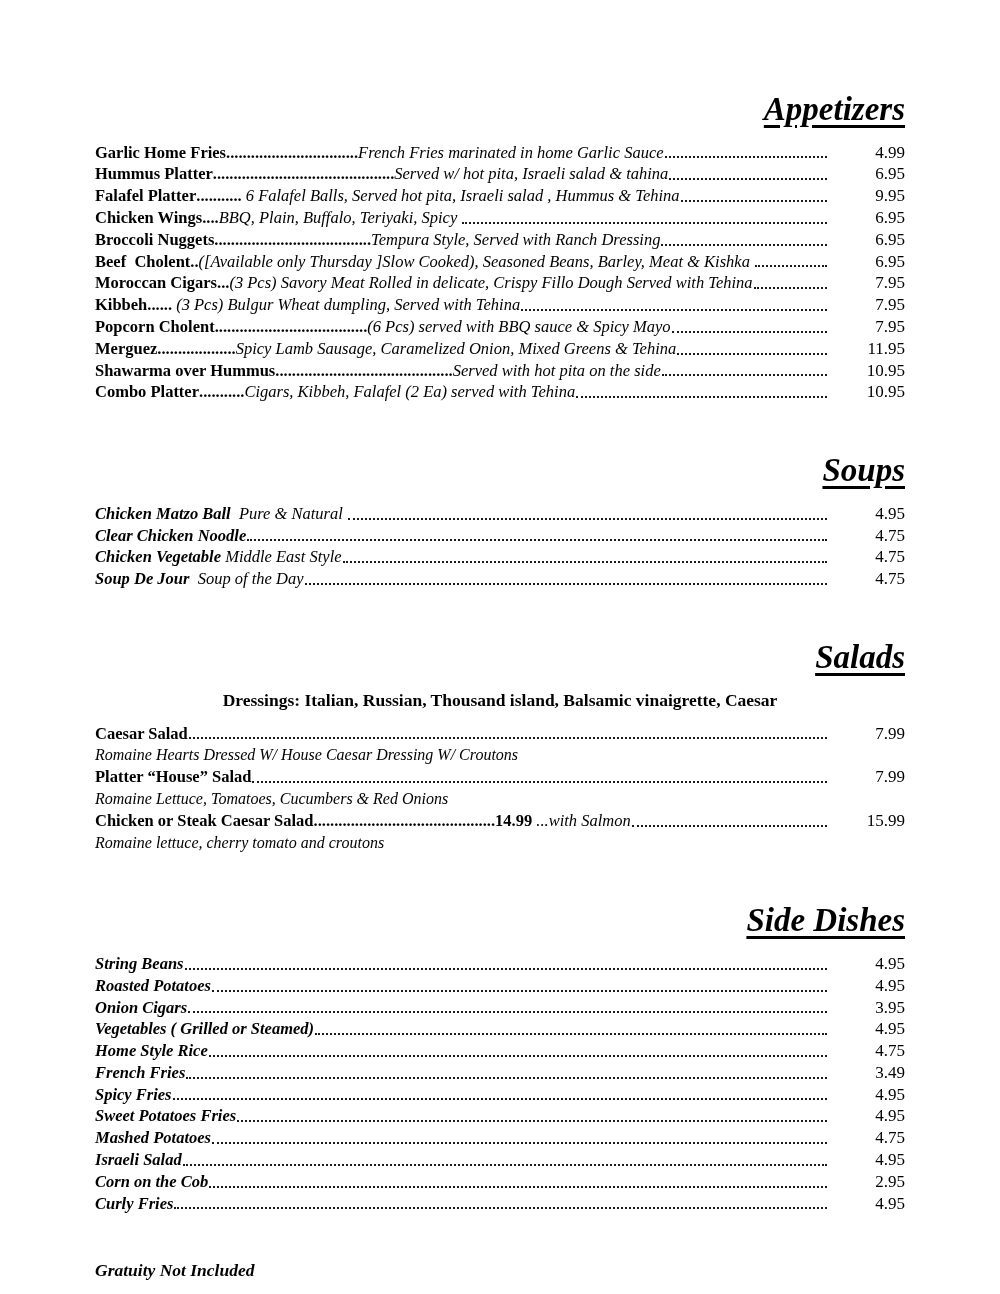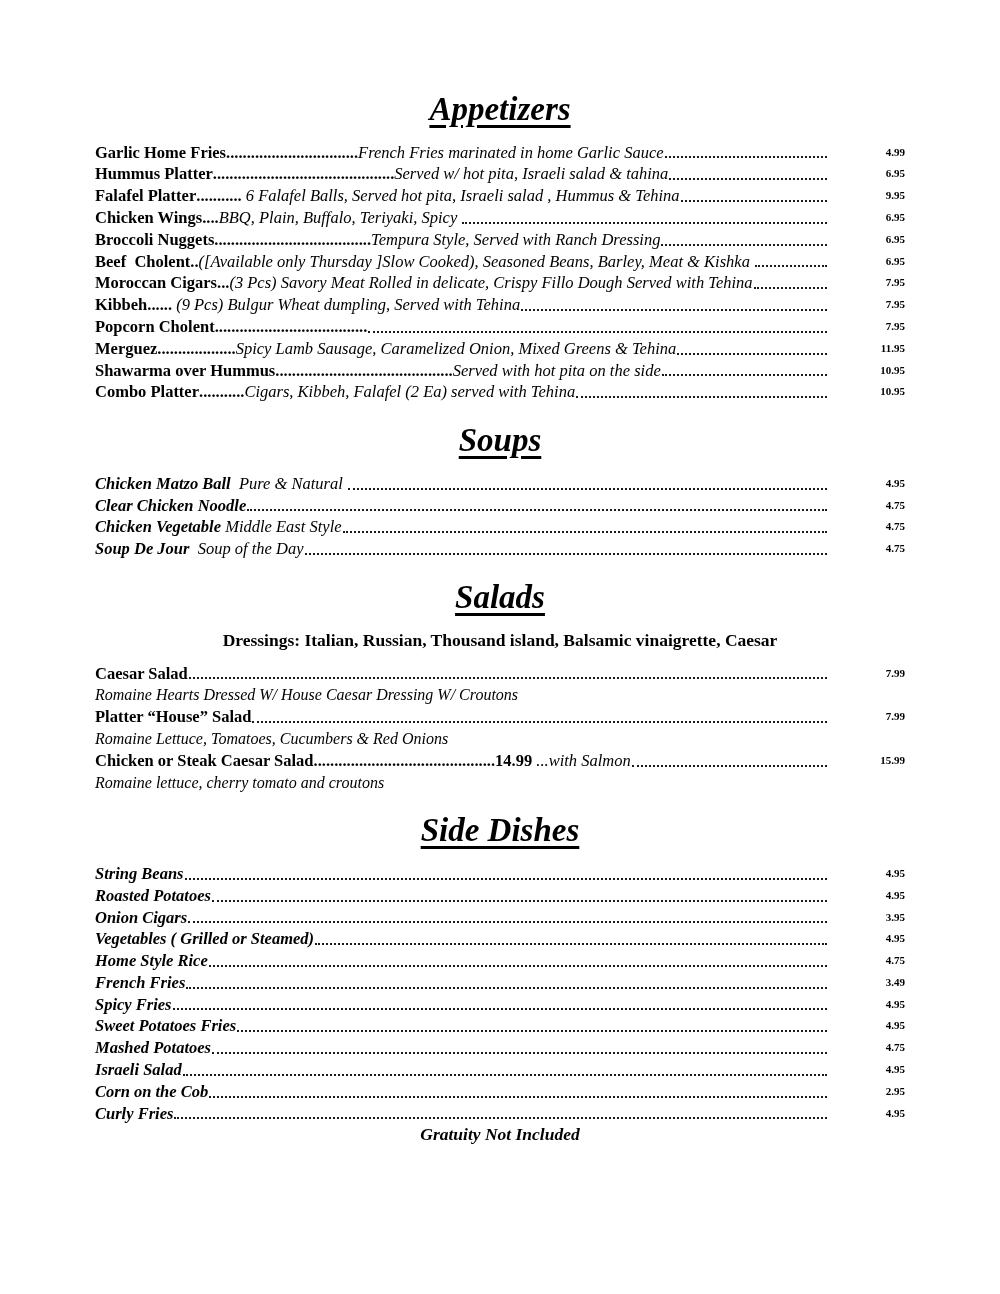--- a/index.html
+++ b/index.html
@@ -5,27 +5,27 @@
   * { margin: 0; padding: 0; box-sizing: border-box; }
   html, body { background: #ffffff; }
   body {
     width: 1000px; height: 1294px;
     font-family: "Liberation Serif", serif;
     color: #000;
     position: relative;
     overflow: hidden;
   }
   .page { padding: 90px 95px 0 95px; }
-  .menu-section { margin-top: 18px; }
+  .menu-section { margin-top: 48px; }
   .menu-section:first-child { margin-top: 0; }
   .section-title {
     font-size: 33px;
     font-weight: bold;
     font-style: italic;
-    text-align: center;
+    text-align: right;
     text-decoration: underline;
     text-decoration-thickness: 2.5px;
     text-underline-offset: 5px;
     line-height: 1.2;
     margin-bottom: 12px;
   }
   .section-subtitle {
     text-align: center;
     font-weight: bold;
     font-size: 17.5px;
@@ -44,54 +44,55 @@
   .mid { font-weight: bold; }
   .desc { font-style: italic; }
   .leader {
     flex: 1 1 auto;
     min-width: 8px;
     border-bottom: 2px dotted #1a1a1a;
     align-self: flex-end;
     margin: 0 12px 5px 1px;
   }
   .price {
-    font-weight: bold;
-    font-size: 11px;
+    font-weight: normal;
+    font-size: 17px;
     width: 66px;
     flex: 0 0 auto;
     text-align: right;
   }
   .sub-line {
     font-style: italic;
     font-size: 16px;
     line-height: 21.8px;
   }
   .footer {
-    text-align: center;
+    text-align: left;
     font-weight: bold;
     font-style: italic;
     font-size: 17.5px;
+    margin-top: 46px;
   }
 </style>
 </head>
 <body>
 
 <div class="page">
   <div>
       <section class="menu-section">
         <h2 class="section-title">Appetizers</h2>
         <div class="menu-row"><span class="name">Garlic Home Fries</span><span class="dots">................................</span><span class="desc">French Fries marinated in home Garlic Sauce</span><span class="leader"></span><span class="price">4.99</span></div>
         <div class="menu-row"><span class="name">Hummus Platter</span><span class="dots">............................................</span><span class="desc">Served w/ hot pita, Israeli salad &amp; tahina</span><span class="leader"></span><span class="price">6.95</span></div>
         <div class="menu-row"><span class="name">Falafel Platter</span><span class="dots">...........</span><span class="desc"> 6 Falafel Balls, Served hot pita, Israeli salad , Hummus &amp; Tehina</span><span class="leader"></span><span class="price">9.95</span></div>
         <div class="menu-row"><span class="name">Chicken Wings</span><span class="dots">....</span><span class="desc">BBQ, Plain, Buffalo, Teriyaki, Spicy </span><span class="leader"></span><span class="price">6.95</span></div>
         <div class="menu-row"><span class="name">Broccoli Nuggets</span><span class="dots">......................................</span><span class="desc">Tempura Style, Served with Ranch Dressing</span><span class="leader"></span><span class="price">6.95</span></div>
         <div class="menu-row"><span class="name">Beef  Cholent</span><span class="dots">..</span><span class="desc">([Available only Thursday ]Slow Cooked), Seasoned Beans, Barley, Meat &amp; Kishka </span><span class="leader"></span><span class="price">6.95</span></div>
         <div class="menu-row"><span class="name">Moroccan Cigars</span><span class="dots">...</span><span class="desc">(3 Pcs) Savory Meat Rolled in delicate, Crispy Fillo Dough Served with Tehina</span><span class="leader"></span><span class="price">7.95</span></div>
-        <div class="menu-row"><span class="name">Kibbeh</span><span class="dots">...... </span><span class="desc">(9 Pcs) Bulgur Wheat dumpling, Served with Tehina</span><span class="leader"></span><span class="price">7.95</span></div>
-        <div class="menu-row"><span class="name">Popcorn Cholent</span><span class="dots">.....................................</span><span class="leader"></span><span class="price">7.95</span></div>
+        <div class="menu-row"><span class="name">Kibbeh</span><span class="dots">...... </span><span class="desc">(3 Pcs) Bulgur Wheat dumpling, Served with Tehina</span><span class="leader"></span><span class="price">7.95</span></div>
+        <div class="menu-row"><span class="name">Popcorn Cholent</span><span class="dots">.....................................</span><span class="desc">(6 Pcs) served with BBQ sauce &amp; Spicy Mayo</span><span class="leader"></span><span class="price">7.95</span></div>
         <div class="menu-row"><span class="name">Merguez</span><span class="dots">...................</span><span class="desc">Spicy Lamb Sausage, Caramelized Onion, Mixed Greens &amp; Tehina</span><span class="leader"></span><span class="price">11.95</span></div>
         <div class="menu-row"><span class="name">Shawarma over Hummus</span><span class="dots">...........................................</span><span class="desc">Served with hot pita on the side</span><span class="leader"></span><span class="price">10.95</span></div>
         <div class="menu-row"><span class="name">Combo Platter</span><span class="dots">...........</span><span class="desc">Cigars, Kibbeh, Falafel (2 Ea) served with Tehina</span><span class="leader"></span><span class="price">10.95</span></div>
       </section>
       <section class="menu-section italic-names">
         <h2 class="section-title">Soups</h2>
         <div class="menu-row"><span class="name">Chicken Matzo Ball</span><span class="desc">  Pure &amp; Natural </span><span class="leader"></span><span class="price">4.95</span></div>
         <div class="menu-row"><span class="name">Clear Chicken Noodle</span><span class="leader"></span><span class="price">4.75</span></div>
         <div class="menu-row"><span class="name">Chicken Vegetable</span><span class="desc"> Middle East Style</span><span class="leader"></span><span class="price">4.75</span></div>
         <div class="menu-row"><span class="name">Soup De Jour</span><span class="desc">  Soup of the Day</span><span class="leader"></span><span class="price">4.75</span></div>

